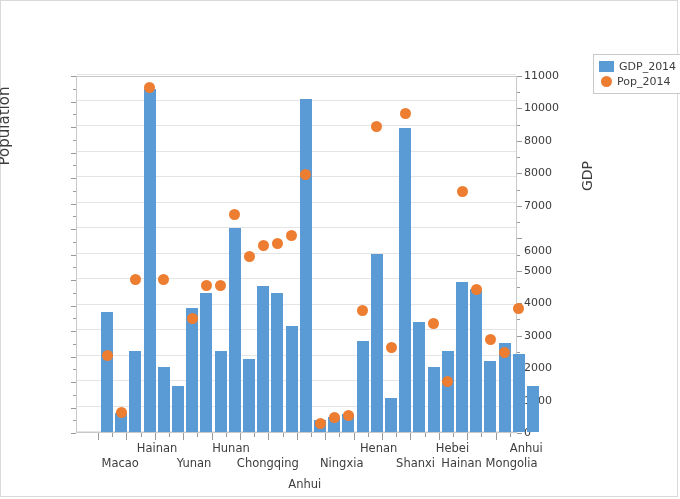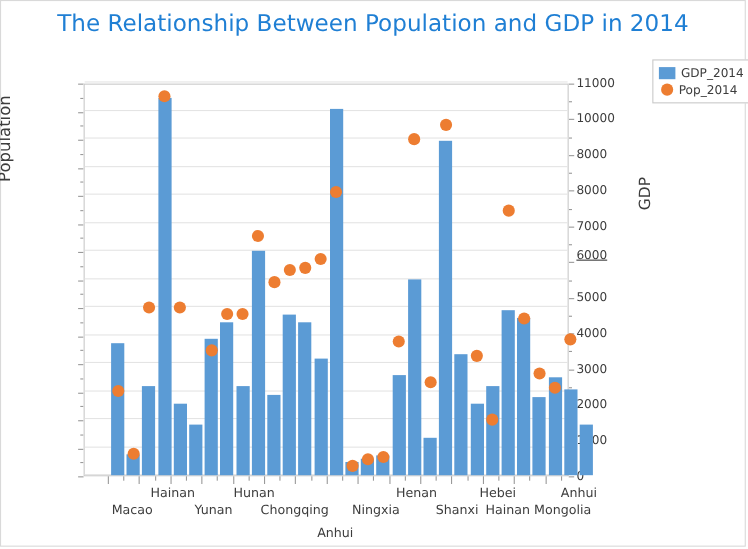--- a/index.html
+++ b/index.html
@@ -149,21 +149,20 @@
     font-size:11px;
     color:#3d3d3d;
     white-space:nowrap;
   }
 </style>
 </head>
 <body>
 
 <div id="frame">
 
-  <div id="chart-title">The Relationship Between Population and GDP in 2014</div>
 
   <div id="axis-title-left">Population</div>
   <div id="axis-title-right">GDP</div>
 
   <div id="yticks-left">
       <div class="tickmark major" style="top: 432px; left: 70px; position: absolute;"></div>
       <div class="tickmark major" style="top: 406.5px; left: 70px; position: absolute;"></div>
       <div class="tickmark major" style="top: 381px; left: 70px; position: absolute;"></div>
       <div class="tickmark major" style="top: 355.5px; left: 70px; position: absolute;"></div>
       <div class="tickmark major" style="top: 330px; left: 70px; position: absolute;"></div>
@@ -198,21 +197,21 @@
       <div class="ytick-label ytick-right" style="top: 393.545px;">1000</div>
       <div class="tickmark major" style="top: 399.545px; left: 516px; position: absolute;"></div>
       <div class="ytick-label ytick-right" style="top: 361.091px;">2000</div>
       <div class="tickmark major" style="top: 367.091px; left: 516px; position: absolute;"></div>
       <div class="ytick-label ytick-right" style="top: 328.636px;">3000</div>
       <div class="tickmark major" style="top: 334.636px; left: 516px; position: absolute;"></div>
       <div class="ytick-label ytick-right" style="top: 296.182px;">4000</div>
       <div class="tickmark major" style="top: 302.182px; left: 516px; position: absolute;"></div>
       <div class="ytick-label ytick-right" style="top: 263.727px;">5000</div>
       <div class="tickmark major" style="top: 269.727px; left: 516px; position: absolute;"></div>
-      <div class="ytick-label ytick-right" style="top: 225px; text-decoration: underline;">6000</div>
+      <div class="ytick-label ytick-right" style="top: 244px;">6000</div>
       <div class="tickmark major" style="top: 237.273px; left: 516px; position: absolute;"></div>
       <div class="ytick-label ytick-right" style="top: 198.818px;">7000</div>
       <div class="tickmark major" style="top: 204.818px; left: 516px; position: absolute;"></div>
       <div class="ytick-label ytick-right" style="top: 166.364px;">8000</div>
       <div class="tickmark major" style="top: 172.364px; left: 516px; position: absolute;"></div>
       <div class="ytick-label ytick-right" style="top: 133.909px;">8000</div>
       <div class="tickmark major" style="top: 139.909px; left: 516px; position: absolute;"></div>
       <div class="ytick-label ytick-right" style="top: 101.455px;">10000</div>
       <div class="tickmark major" style="top: 107.455px; left: 516px; position: absolute;"></div>
       <div class="ytick-label ytick-right" style="top: 69px;">11000</div>

